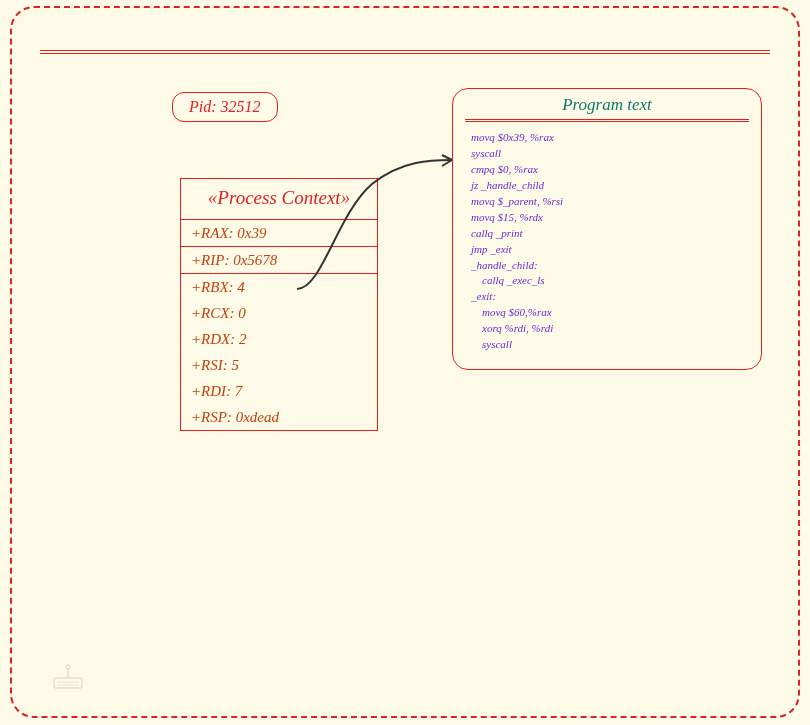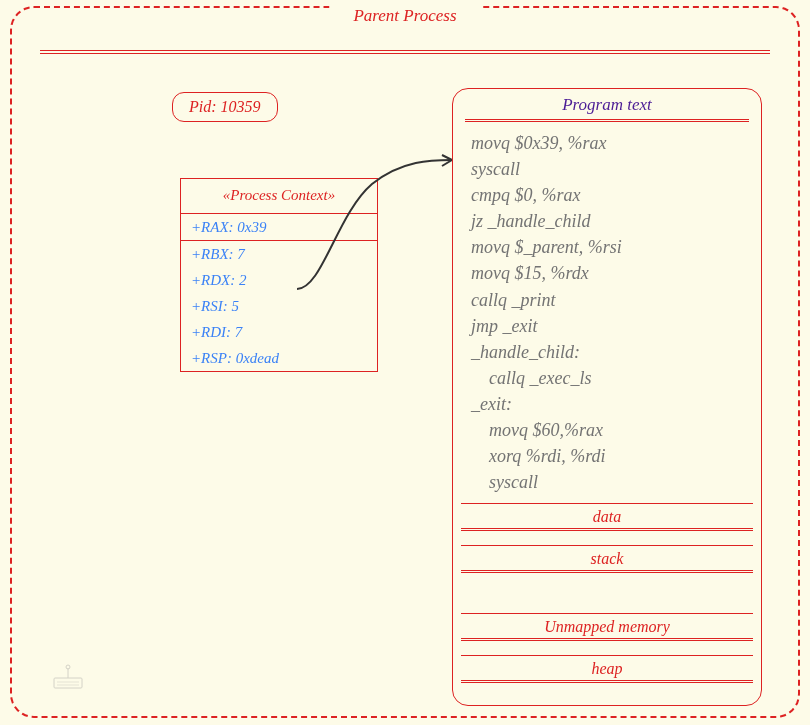--- a/index.html
+++ b/index.html
@@ -60,58 +60,58 @@
     left: 168px;
     width: 198px;
     border: 1.5px solid #d22;
   }
   .context-header {
     padding: 6px 10px 8px 10px;
     color: #d22;
     text-align: center;
     border-bottom: 1.5px solid #d22;
     font-style: italic;
-    font-size: 15px;
+    font-size: 19px;
     line-height: 1.35;
   }
   .reg-row {
     padding: 5px 10px 4px 10px;
-    color: #3b82f6;
+    color: #c2410c;
     font-size: 15px;
     font-style: italic;
   }
   .reg-sep {
     border-bottom: 1.5px solid #d22;
   }
   .mem-box {
     position: absolute;
     top: 80px;
     left: 440px;
     width: 310px;
     border: 1.5px solid #d22;
     border-radius: 16px;
     padding-bottom: 8px;
   }
   .mem-header {
-    color: #4c1d95;
+    color: #0f766e;
     text-align: center;
     font-style: italic;
     font-size: 17px;
     padding: 6px 0 2px 0;
   }
   .mem-header-line {
     border-top: 1px solid #d22;
     border-bottom: 1px solid #d22;
     height: 3px;
     margin: 2px 12px 6px 12px;
   }
   .code-block {
-    color: #737373;
+    color: #6d28d9;
     font-family: 'Comic Sans MS', cursive;
-    font-size: 18px;
+    font-size: 11px;
     font-style: italic;
     line-height: 1.45;
     padding: 2px 18px 8px 18px;
     white-space: pre;
   }
   .mem-section {
     border-top: 1.5px solid #d22;
     margin: 0 8px;
   }
   .mem-section-label {
@@ -144,32 +144,33 @@
     bottom: 24px;
     width: 36px;
     height: 28px;
     opacity: 0.35;
   }
 </style>
 </head>
 <body>
 
 <div class="outer-frame">
-  <div class="title-box">Parent Process</div>
   <div class="title-underline"></div>
 
-  <div class="pid-badge">Pid: 10359</div>
+  <div class="pid-badge">Pid: 32512</div>
 
   <div class="context-box">
     <div class="context-header">
       <div>«Process Context»</div>
     </div>
     <div id="reg-list">
         <div class="reg-row reg-sep">+RAX: 0x39</div>
-        <div class="reg-row">+RBX: 7</div>
+        <div class="reg-row reg-sep">+RIP: 0x5678</div>
+        <div class="reg-row">+RBX: 4</div>
+        <div class="reg-row">+RCX: 0</div>
         <div class="reg-row">+RDX: 2</div>
         <div class="reg-row">+RSI: 5</div>
         <div class="reg-row">+RDI: 7</div>
         <div class="reg-row">+RSP: 0xdead</div>
       </div>
   </div>
 
   <svg class="arrow-svg" viewBox="0 0 180 140">
     <path d="M 5 135 C 30 135, 45 60, 80 30 C 110 6, 140 6, 160 6" stroke="#333" stroke-width="2" fill="none"></path>
     <path d="M 160 6 L 150 1 M 160 6 L 150 12" stroke="#333" stroke-width="2" fill="none"></path>
@@ -185,35 +186,20 @@
 movq $_parent, %rsi
 movq $15, %rdx
 callq _print
 jmp _exit
 _handle_child:
     callq _exec_ls
 _exit:
     movq $60,%rax
     xorq %rdi, %rdi
     syscall</div>
-    <div id="mem-sections">
-        <div class="mem-section"></div>
-        <div class="mem-section-label">data</div>
-        <div class="mem-section-dbl"></div>
-        <div class="mem-section"></div>
-        <div class="mem-section-label">stack</div>
-        <div class="mem-section-dbl"></div>
-        <div class="mem-section-gap"></div>
-        <div class="mem-section"></div>
-        <div class="mem-section-label">Unmapped memory</div>
-        <div class="mem-section-dbl"></div>
-        <div class="mem-section"></div>
-        <div class="mem-section-label">heap</div>
-        <div class="mem-section-dbl"></div>
-      </div>
   </div>
 
   <svg class="watermark" viewBox="0 0 36 28">
     <rect x="4" y="14" width="28" height="10" rx="1" fill="none" stroke="#888" stroke-width="1"></rect>
     <line x1="18" y1="14" x2="18" y2="4" stroke="#888" stroke-width="1"></line>
     <circle cx="18" cy="3" r="2" fill="none" stroke="#888" stroke-width="1"></circle>
     <line x1="7" y1="18" x2="29" y2="18" stroke="#888" stroke-width="0.6"></line>
     <line x1="7" y1="21" x2="29" y2="21" stroke="#888" stroke-width="0.6"></line>
   </svg>
 </div>

